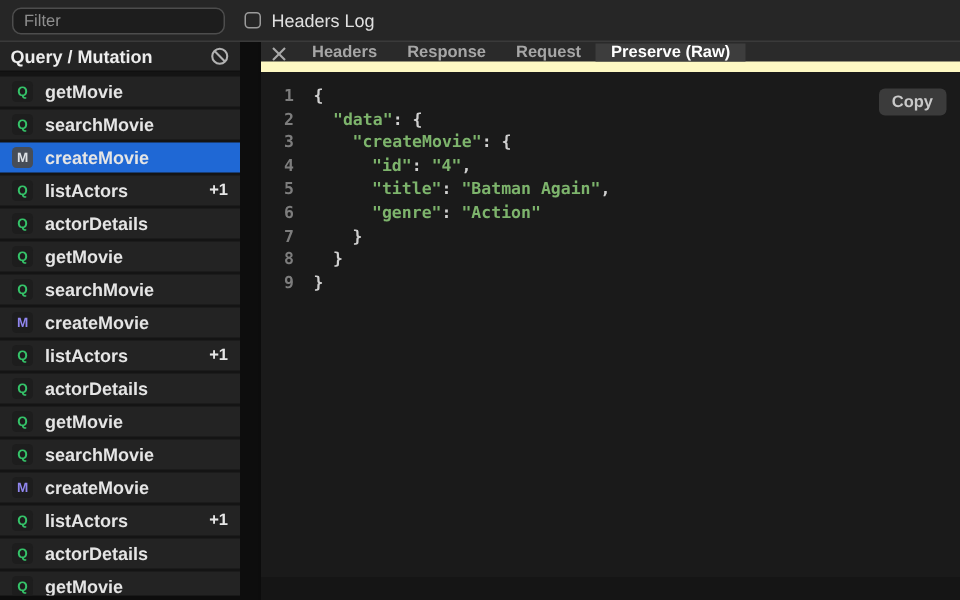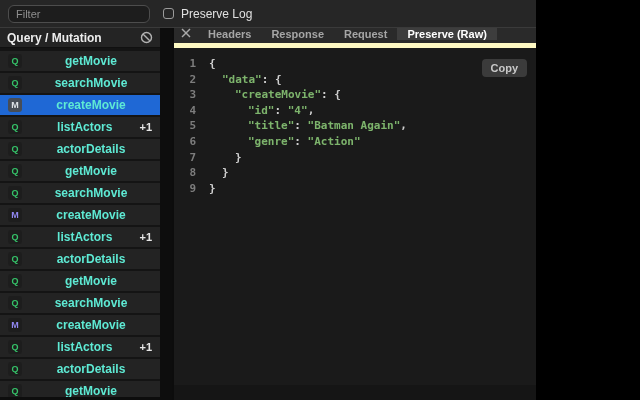--- a/index.html
+++ b/index.html
@@ -1,19 +1,19 @@
 <!DOCTYPE html>
 <html><head>
 <meta charset="utf-8">
 <style>
   * { margin: 0; padding: 0; box-sizing: border-box; }
   html, body { background: #000; }
   body { font-family: "Liberation Sans", sans-serif; }
   .app {
-    position: relative; width: 536px; height: 400px;
+    position: relative; width: 640px; height: 400px;
     background: #0d0d0d; overflow: hidden;
     -webkit-font-smoothing: antialiased;
   }
   
   .toolbar {
     height: 28px; background: #262626; border-bottom: 1px solid #3a3a3a;
     display: flex; align-items: center; padding: 0 8px;
   }
   .filter-input {
     width: 142px; height: 18px; background: #1d1d1d;
@@ -45,29 +45,29 @@
   .row.selected { background: #1f68d5; }
   .badge {
     width: 14px; height: 14px; border-radius: 3px; background: #1d1d1d;
     display: flex; align-items: center; justify-content: center;
     font-size: 9px; font-weight: bold; margin-right: 8px; flex: 0 0 auto;
   }
   .badge.q { color: #35c369; }
   .badge.m { color: #9187f0; }
   .row.selected .badge { background: #474d57; }
   .row.selected .badge.m { color: #dde1e6; }
-  .row-label { font-size: 12px; font-weight: bold; color: #5eead4; flex: 1;
-    white-space: nowrap; overflow: hidden; text-align: center; }
+  .row-label { font-size: 12px; font-weight: bold; color: #e5e5e5; flex: 1;
+    white-space: nowrap; overflow: hidden; }
   .row-count { font-size: 11px; font-weight: bold; color: #e6e6e6; }
   
   .main { flex: 1; min-width: 0; display: flex; flex-direction: column;
     border-left: 2px solid #0c0c0c; }
   .tabbar {
-    height: 20px; background: #2a2a2a; border-bottom: 5px solid #fef9c3;
-    display: flex; align-items: flex-start; flex: 0 0 auto;
+    height: 20px; background: #2a2a2a; border-bottom: 7px solid #fef9c3;
+    display: flex; align-items: flex-end; flex: 0 0 auto;
   }
   .close-btn { width: 24px; display: flex; align-items: center; justify-content: center; cursor: pointer; }
   .tab {
     display: flex; align-items: center; padding: 0 10px;
     font-size: 11px; font-weight: 600; color: #a6a6a6; cursor: pointer; white-space: nowrap;
   }
   .tab.selected { background: #3d3d3d; color: #ffffff; }
   .content { position: relative; height: 337px; background: #1a1a1a; overflow: hidden; }
   .main-footer { flex: 1; background: #151515; }
   .copy-btn {
@@ -89,21 +89,21 @@
   svg { display: block; }
 </style>
 </head>
 <body>
 
 <div class="app">
 
   <div class="toolbar">
     <input class="filter-input" type="text" placeholder="Filter" style="">
     <span class="checkbox"></span>
-    <span class="preserve-label">Preserve Log</span>
+    <span class="preserve-label">Headers Log</span>
   </div>
 
   <div class="body">
 
     <div class="sidebar">
       <div class="sidebar-header">
         <span class="sidebar-title">Query / Mutation</span>
         <span class="clear-btn">
           <svg width="13" height="13" viewBox="0 0 13 13">
             <circle cx="6.5" cy="6.5" r="5" fill="none" stroke="#b2b2b2" stroke-width="1.4"></circle>

